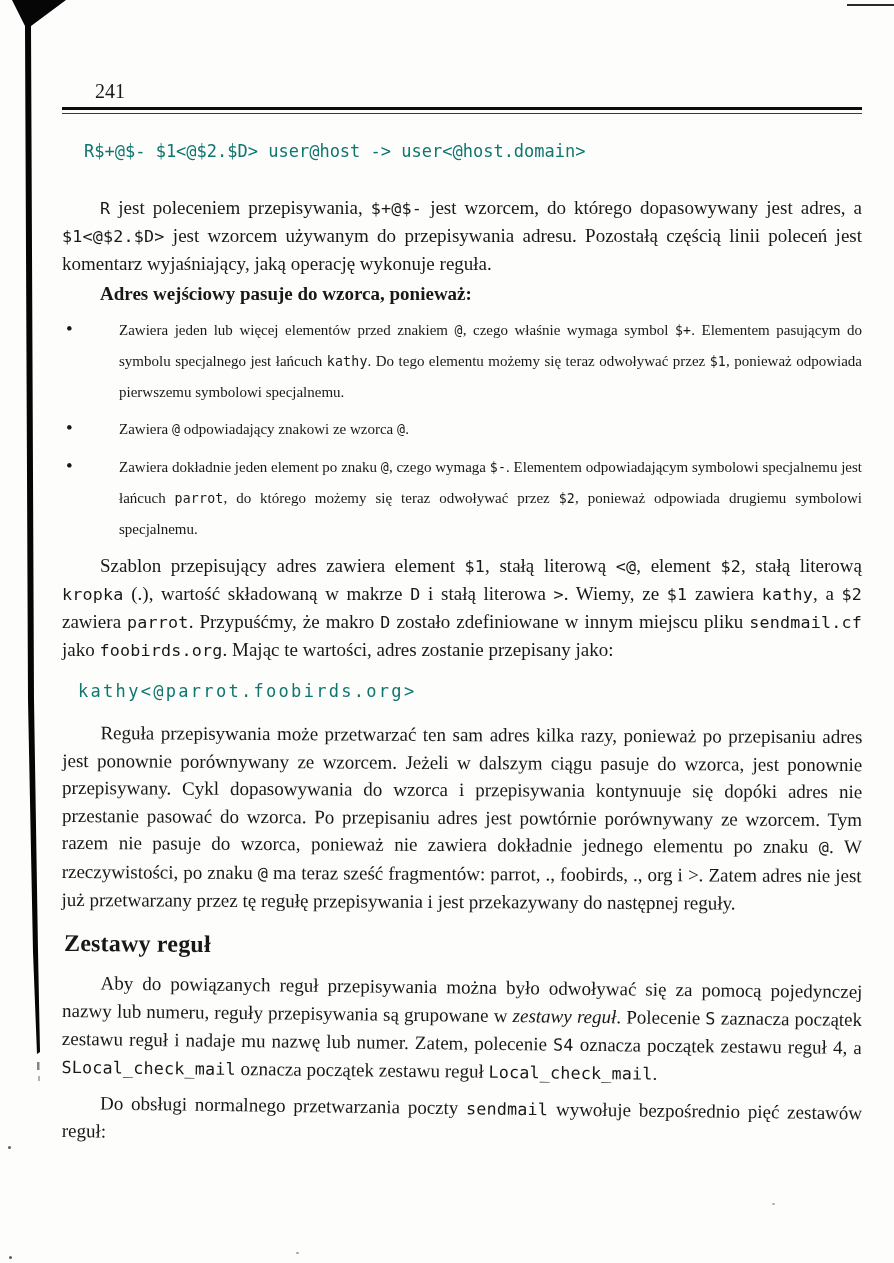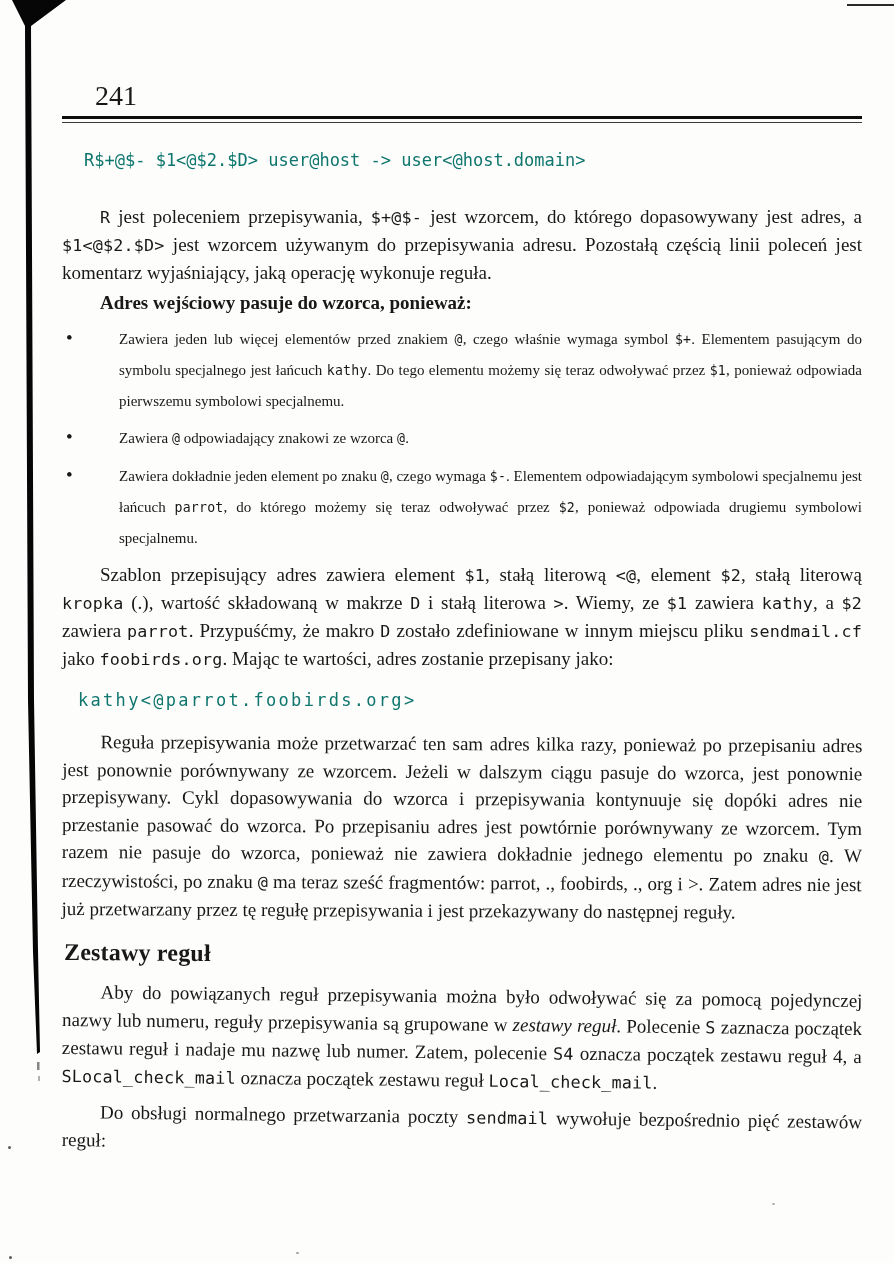--- a/index.html
+++ b/index.html
@@ -17,21 +17,21 @@
   }
   
   .header-row {
     display: flex;
     justify-content: space-between;
     align-items: flex-end;
     padding: 0 16px 0 33px;
     font-size: 18px;
   }
   .chapter-title { letter-spacing: 0.2px; }
-  .page-number { font-size: 28px; }
+  .page-number { font-size: 20px; }
   .header-rule {
     margin-top: 4px;
     height: 3px;
     border-top: 3px solid #0d0d0d;
     border-bottom: 1px solid #3a3a3a;
   }
   
   .code-block {
     font-family: "DejaVu Sans Mono", monospace;
     font-size: 17px;

